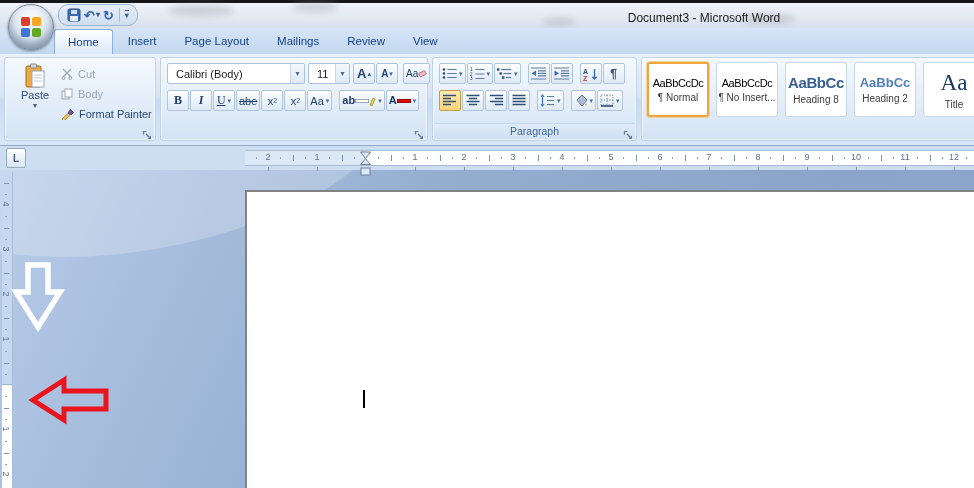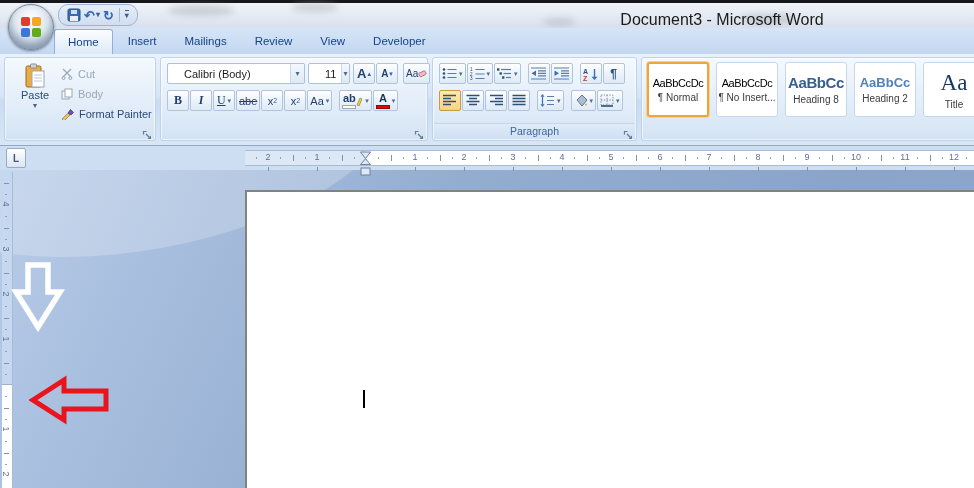--- a/index.html
+++ b/index.html
@@ -2,21 +2,21 @@
 <html><head>
 <meta charset="utf-8">
 <style>
   html,body{margin:0;padding:0;background:#555;}
   #app{position:relative;width:974px;height:488px;overflow:hidden;
        font-family:"Liberation Sans",sans-serif;background:#c9dcf2;
        -webkit-font-smoothing:antialiased;}
   
   #titlebar{position:absolute;left:0;top:0;width:974px;height:28px;
     background:linear-gradient(#f0f3f8,#e3e9f2 60%,#d8e0ec);border-top:3px solid #16171a;box-sizing:border-box;}
-  #title{position:absolute;top:8px;left:562px;width:320px;text-align:center;font-size:16px;color:#1b1b1b;}
+  #title{position:absolute;top:8px;left:544px;width:320px;text-align:center;font-size:12px;color:#1b1b1b;}
   .blob{position:absolute;background:#a7acb4;opacity:.45;filter:blur(3px);border-radius:45%;}
   #officebtn{position:absolute;left:8px;top:4px;width:44px;height:44px;border-radius:50%;z-index:20;
     background:radial-gradient(circle at 50% 32%,#ffffff,#dfe7f0 45%,#b5c3d5 72%,#8fa1b7);
     border:1px solid #76879c;box-shadow:0 1px 3px rgba(0,0,0,.45), inset 0 -5px 7px rgba(110,130,155,.55);
     display:flex;align-items:center;justify-content:center;}
   #officelogo{width:20px;height:20px;display:grid;grid-template-columns:9px 9px;grid-template-rows:9px 9px;gap:2px;}
   #officelogo span{border-radius:2px;display:block;}
   #qat{position:absolute;left:58px;top:4px;height:20px;display:flex;align-items:center;gap:3px;
     background:linear-gradient(#e6eef9,#cfdef1);border:1px solid #9db4d4;border-radius:10px;padding:0 8px;z-index:15;}
   .qbtn{display:flex;align-items:center;font-size:13px;font-weight:bold;color:#3566b0;line-height:1;cursor:default;}
@@ -40,38 +40,38 @@
   .grow1{position:absolute;left:6px;top:5px;display:flex;align-items:center;}
   .grow2{position:absolute;left:6px;top:32px;display:flex;align-items:center;}
   .ib{height:21px;min-width:22px;box-sizing:border-box;display:flex;align-items:center;justify-content:center;
     border:1px solid #b0c4dd;background:linear-gradient(#ffffff,#edf4fb 45%,#dfeaf6);border-radius:2px;margin-right:1px;
     font-size:12px;color:#22406e;padding:0 2px;}
   .ib .dd{font-size:7px;color:#4d6b94;margin-left:2px;}
   .ib.on{background:linear-gradient(#ffeab4,#ffd478);border-color:#c79b42;}
   .gap{width:6px;}
   .combo{height:21px;box-sizing:border-box;background:#fff;border:1px solid #abc1de;border-radius:2px;display:flex;
     align-items:center;font-size:11px;color:#1c1c1c;margin-right:3px;}
-  .cval{padding:0 16px;white-space:nowrap;overflow:hidden;}
+  .cval{padding:0 8px;white-space:nowrap;overflow:hidden;}
   .cdd{width:13px;align-self:stretch;display:flex;align-items:center;justify-content:center;border-left:1px solid #c9d8ea;
     background:linear-gradient(#f4f8fc,#dde9f5);font-size:8px;color:#4d6b94;}
   
   #pastebtn{position:absolute;left:6px;top:5px;width:48px;height:64px;display:flex;flex-direction:column;align-items:center;
     font-size:11px;color:#2c4a78;}
   #pastebtn .dd{font-size:8px;color:#44618c;}
   .flatcol{position:absolute;left:56px;top:6px;display:flex;flex-direction:column;gap:1px;}
   .flatbtn{display:flex;align-items:center;gap:5px;height:19px;font-size:11px;color:#2c4a78;white-space:nowrap;}
   .flatbtn.dis{color:#9aa7b6;}
   
   .serifB{font-family:"Liberation Serif",serif;font-weight:bold;}
   .serifI{font-family:"Liberation Serif",serif;font-style:italic;font-weight:bold;}
   .serifU{font-family:"Liberation Serif",serif;text-decoration:underline;}
   .strike{text-decoration:line-through;font-size:11px;}
   .scriptbox{font-size:11px;}
   .scriptbox sub,.scriptbox sup{font-size:7px;color:#2a5db0;}
-  .stackbar{display:flex;flex-direction:column;align-items:center;line-height:1;font-size:11px;font-weight:bold;}
+  .stackbar{display:flex;flex-direction:row;align-items:center;line-height:1;font-size:11px;font-weight:bold;}
   .stackbar .bar{width:14px;height:4px;margin-top:1px;border:1px solid #9aa7b6;box-sizing:border-box;}
   .tinyup{font-size:7px;color:#2d61b8;margin-left:1px;vertical-align:top;}
   
   #styles-row{position:absolute;left:5px;top:4px;display:flex;gap:7px;}
   .scard{width:62px;height:55px;background:#fff;border:1px solid #c7d7ea;border-radius:3px;box-sizing:border-box;
     display:flex;flex-direction:column;align-items:center;justify-content:center;overflow:hidden;flex:none;}
   .scard.sel{border:2px solid #f0a43c;box-shadow:0 0 0 1px #ecd3a2;}
   .sprev{white-space:nowrap;text-align:center;}
   .sprev.normal{font-size:11px;color:#000;letter-spacing:-.4px;}
   .sprev.h1{font-size:15px;font-weight:bold;color:#365f91;letter-spacing:-.4px;}
@@ -147,24 +147,24 @@
       </span>
     <span class="qsep"></span>
     <span class="qbtn">
         <span id="qatcust">▾</span>
       </span>
   </div>
 
   <div id="tabbar">
       <div class="tab active">Home</div>
       <div class="tab">Insert</div>
+      <div class="tab">Page Layout</div>
       <div class="tab">Mailings</div>
       <div class="tab">Review</div>
       <div class="tab">View</div>
-      <div class="tab">Developer</div>
     </div>
 
   <div id="ribbon">
 
     <div class="group" style="left:4px;width:152px;">
       <div id="pastebtn">
         <svg width="22" height="26" viewBox="0 0 22 26">
             <rect x="2" y="3" width="15" height="21" rx="1.5" fill="#eaaa46" stroke="#9c6b1f"></rect>
             <rect x="6.5" y="1" width="6" height="4" rx="1" fill="#d4d4d4" stroke="#8a8a8a"></rect>
             <rect x="8" y="8" width="12" height="16" fill="#fff" stroke="#9aa7b8"></rect>

